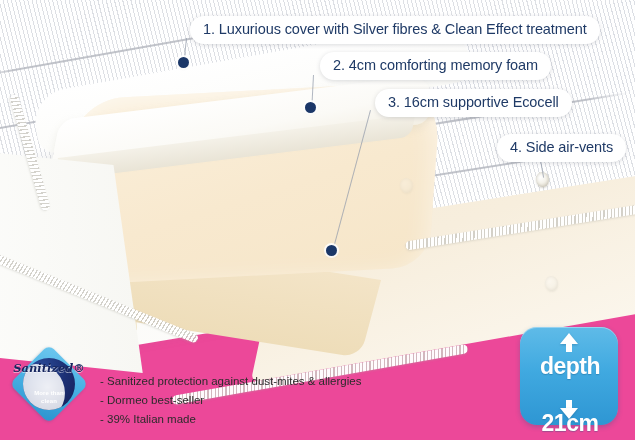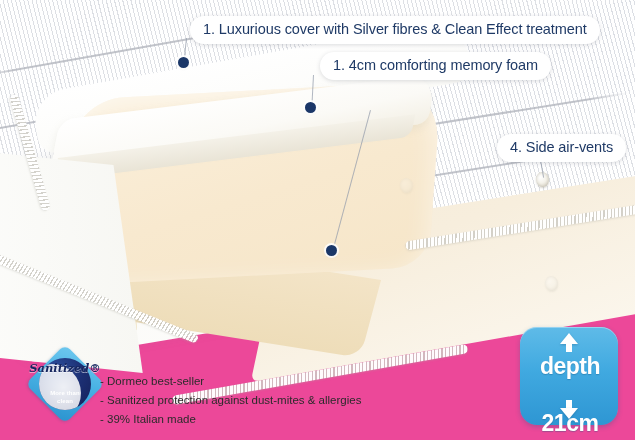--- a/index.html
+++ b/index.html
@@ -201,21 +201,21 @@
     font-size: 14.5px;
     line-height: 1.15;
     white-space: nowrap;
     box-shadow: 0 1px 4px rgba(90,95,110,0.22);
     letter-spacing: -0.1px;
   }
 
   
   #sanitized-logo {
     position: absolute;
-    left: 26px; top: 344px;
+    left: 10px; top: 344px;
     width: 78px; height: 80px;
   }
   #sanitized-diamond {
     position: absolute;
     left: 11px; top: 12px;
     width: 56px; height: 56px;
     background: linear-gradient(150deg, #6ec8ef 0%, #49b2e4 45%, #2b93cf 100%);
     transform: rotate(45deg);
     border-radius: 7px;
     box-shadow: 0 1px 3px rgba(40,90,130,0.35);
@@ -357,38 +357,39 @@
   <div class="leader" style="left:186px; top:38px; height:28px; transform:rotate(6deg);"></div>
   <div class="leader" style="left:313px; top:75px; height:36px; transform:rotate(3deg);"></div>
   <div class="leader" style="left:370px; top:110px; height:145px; transform:rotate(15deg);"></div>
   <div class="leader" style="left:540px; top:160px; height:18px; transform:rotate(-10deg);"></div>
 
   <div class="dot" style="left:178px; top:57px;"></div>
   <div class="dot" style="left:305px; top:102px;"></div>
   <div class="dot" style="left:326px; top:245px;"></div>
 
   <div class="callout" style="left:190px; top:16px;">1. Luxurious cover with Silver fibres &amp; Clean Effect treatment</div>
-  <div class="callout" style="left:320px; top:52px;">1. 4cm comforting memory foam</div>
+  <div class="callout" style="left:320px; top:52px;">2. 4cm comforting memory foam</div>
+  <div class="callout" style="left:375px; top:89px;">3. 16cm supportive Ecocell</div>
   <div class="callout" style="left:497px; top:134px;text-align:center;">4. Side air-vents</div>
 
   <div id="sanitized-logo">
     <div id="sanitized-diamond"></div>
     <div id="sanitized-circle">
       <div id="sanitized-swoosh"></div>
     </div>
     <div id="sanitized-wordmark">Sanitized®</div>
     <div id="sanitized-tagline">
       <div>More than</div>
       <div>clean</div>
     </div>
   </div>
 
   <div id="feature-list">
+    <div>- Sanitized protection against dust-mites &amp; allergies</div>
     <div>- Dormeo best-seller</div>
-    <div>- Sanitized protection against dust-mites &amp; allergies</div>
     <div>- 39% Italian made</div>
   </div>
 
   <div id="depth-badge">
     <div class="arrow-up"></div>
     <div class="arrow-stem-up"></div>
     <div class="depth-word">depth</div>
     <div class="depth-value">21cm</div>
     <div class="arrow-stem-down"></div>
     <div class="arrow-down"></div>

